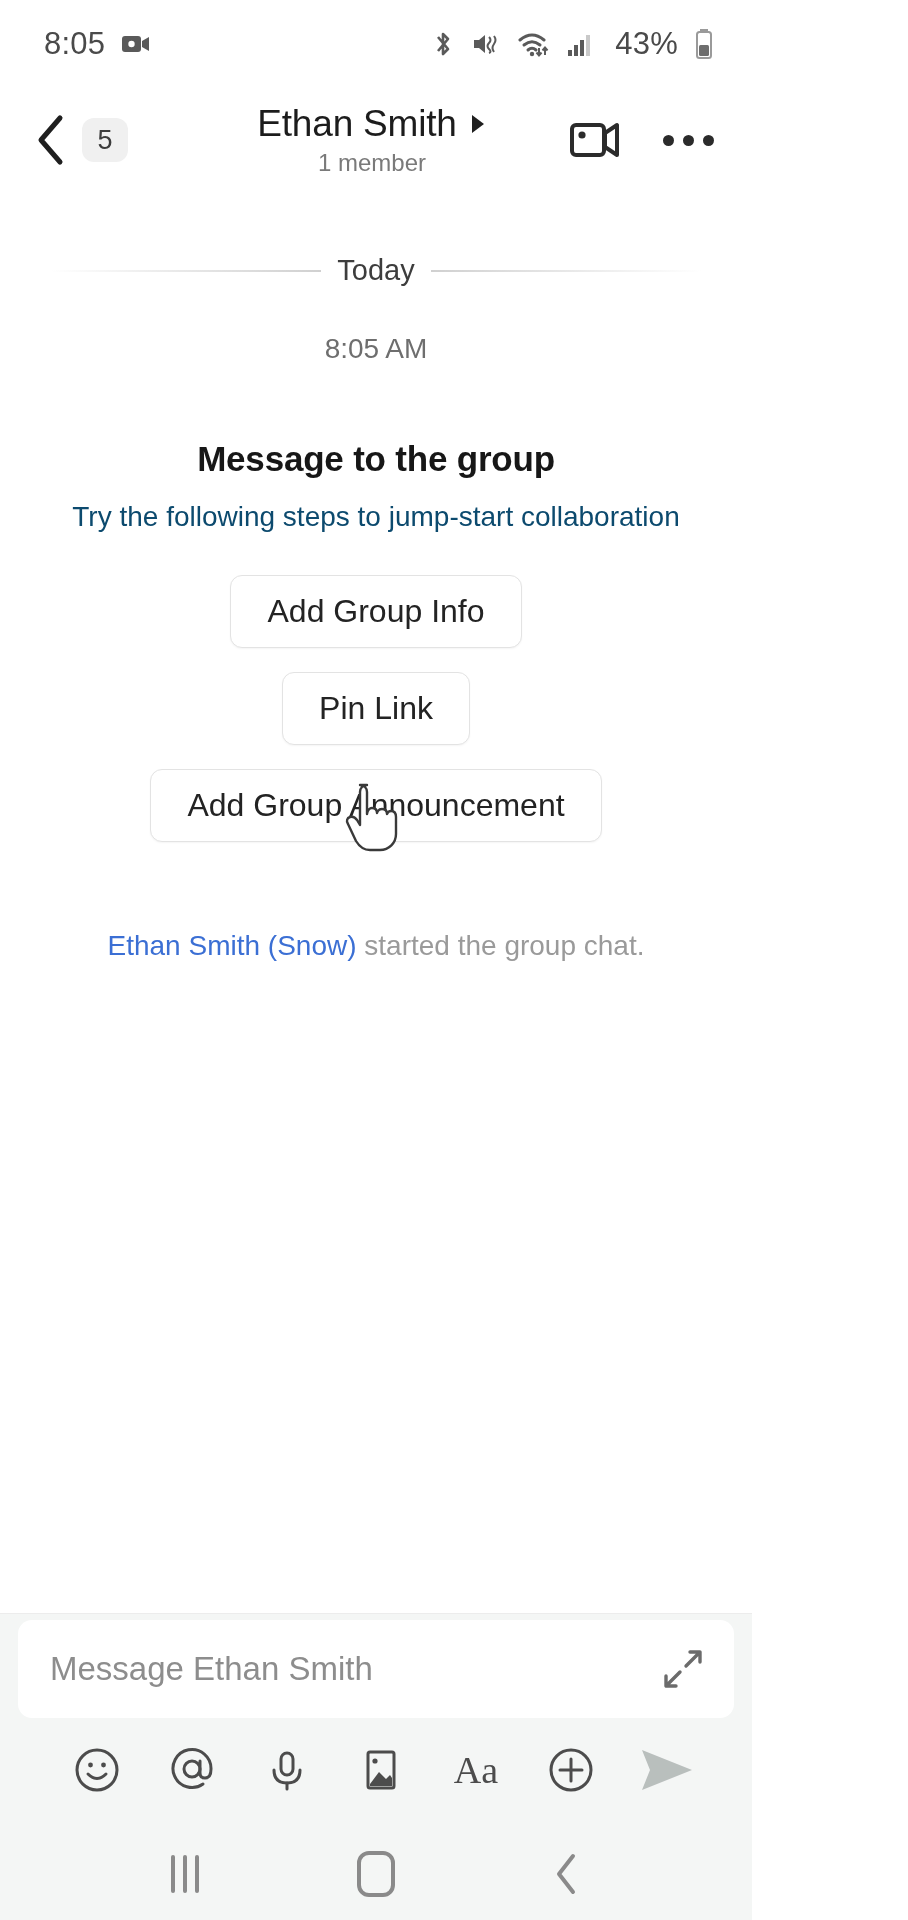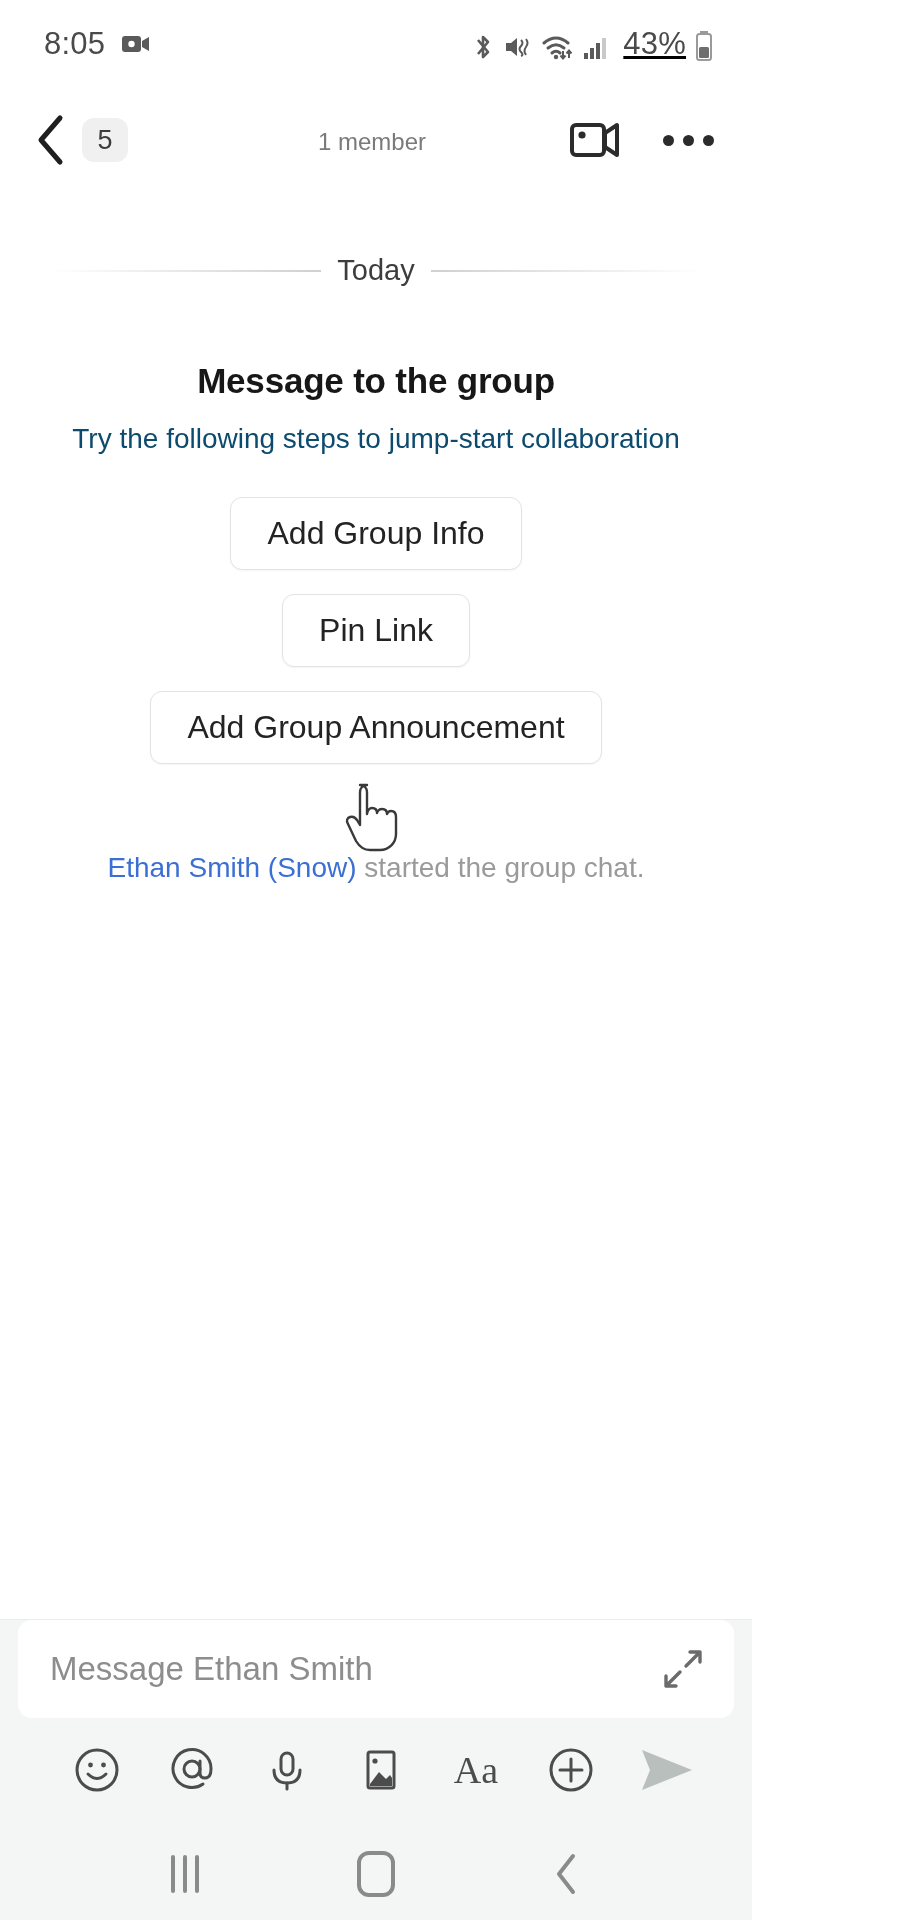--- a/index.html
+++ b/index.html
@@ -21,21 +21,21 @@
   .statusbar {
     height: 88px;
     display: flex;
     align-items: center;
     justify-content: space-between;
     padding: 0 38px 0 44px;
     flex: 0 0 auto;
   }
   .sb-left { display: flex; align-items: center; gap: 16px; }
   .sb-time { font-size: 31px; color: #4a4a4a; letter-spacing: 0.2px; }
-  .sb-right { display: flex; align-items: flex-end; gap: 8px; text-decoration: underline; }
+  .sb-right { display: flex; align-items: center; gap: 16px; }
   .sb-pct { font-size: 31px; color: #4a4a4a; margin-left: 6px; letter-spacing: 0.2px;}
   .ico { display: inline-flex; align-items: center; justify-content: center; }
 
   
   .header {
     height: 104px;
     display: flex;
     align-items: center;
     padding: 0 34px 0 26px;
     flex: 0 0 auto;
@@ -106,21 +106,21 @@
     position: absolute;
     left: 344px; top: 590px;
     width: 54px; height: 74px;
     pointer-events: none;
   }
 
   
   .composer {
     flex: 0 0 auto;
     background: #f4f6f5;
-    padding: 0 18px 6px 18px;
+    padding: 6px 18px 6px 18px;
     border-top: 1px solid #ececec;
   }
   .input-wrap {
     background: #ffffff;
     border-radius: 14px;
     height: 98px;
     display: flex; align-items: center;
     padding: 0 28px 0 32px;
   }
   .input-placeholder {
@@ -213,20 +213,28 @@
     <div class="hdr-left">
       <span class="back-chevron">
         <svg width="34" height="54" viewBox="0 0 34 54">
           <path d="M26 5 L7 27 L26 49" stroke="#1f1f1f" stroke-width="5" fill="none" stroke-linecap="round" stroke-linejoin="round"></path>
         </svg>
       </span>
       <span class="badge">5</span>
     </div>
 
     <div class="hdr-center">
+      <div class="hdr-title-row">
+        <span class="hdr-title">Ethan Smith</span>
+        <span class="ico">
+          <svg width="18" height="22" viewBox="0 0 18 22">
+            <path d="M3 2 L15 11 L3 20 Z" fill="#1f1f1f"></path>
+          </svg>
+        </span>
+      </div>
       <span class="hdr-sub">1 member</span>
     </div>
 
     <div class="hdr-right">
       <span class="ico">
         <svg width="54" height="44" viewBox="0 0 54 44">
           <rect x="3" y="7" width="32" height="30" rx="4" fill="none" stroke="#2b2b2b" stroke-width="4"></rect>
           <circle cx="13" cy="17" r="3.6" fill="#2b2b2b"></circle>
           <path d="M36 15 L48 7 L48 37 L36 29 Z" fill="none" stroke="#2b2b2b" stroke-width="4" stroke-linejoin="round"></path>
         </svg>
@@ -240,20 +248,21 @@
   </div>
 
   <div class="chatbody">
 
     <div class="divider-row">
       <span class="divider-line left"></span>
       <span class="divider-label">Today</span>
       <span class="divider-line right"></span>
     </div>
 
+    <div class="ts">8:05 AM</div>
 
     <div class="welcome">
       <div class="welcome-title">Message to the group</div>
       <div class="welcome-sub">Try the following steps to jump-start collaboration</div>
     </div>
 
     <div class="actions">
       <button class="action-btn">Add Group Info</button>
       <button class="action-btn">Pin Link</button>
       <button class="action-btn">Add Group Announcement</button>

